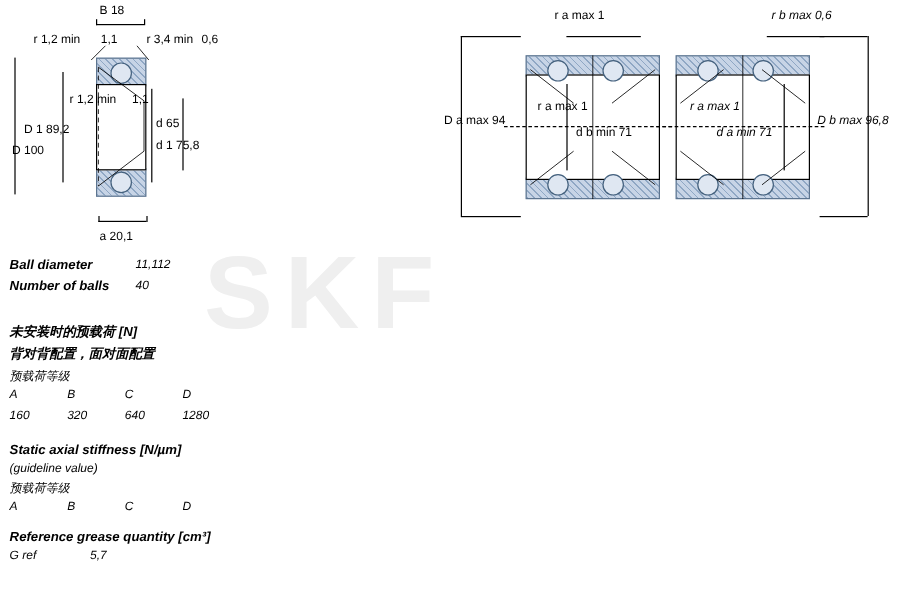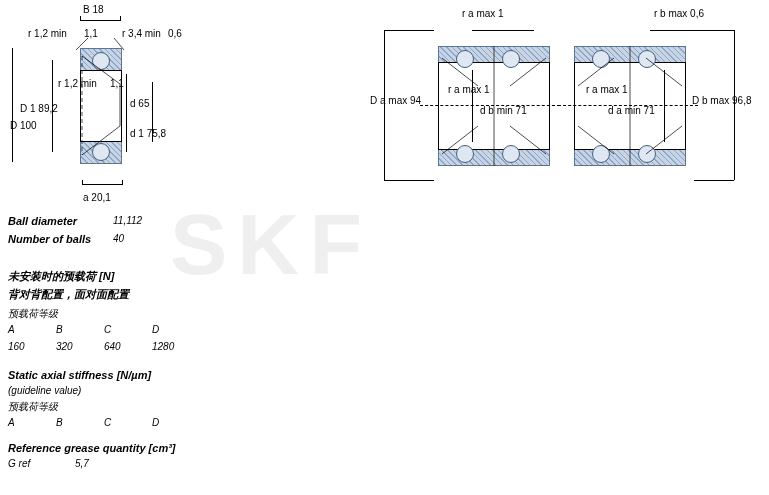--- a/index.html
+++ b/index.html
@@ -91,21 +91,21 @@
       <line x1="2" y1="0" x2="12" y2="12" stroke="#000" stroke-width="0.7"></line>
     </svg>
 
     <div class="abs lbl" style="left:58px;top:78px;">r 1,2 min</div>
     <div class="abs lbl" style="left:110px;top:78px;">1,1</div>
 
     <div class="abs lbl" style="left:20px;top:103px;">D 1   89,2</div>
 
     <div class="abs lbl" style="left:130px;top:98px;">d   65</div>
 
-    <div class="abs lbl" style="left:130px;top:128px;">d 1  75,8</div>
+    <div class="abs lbl" style="left:130px;top:116px;">d 1  75,8</div>
 
     <div class="abs lbl" style="left:10px;top:120px;">D 100</div>
 
     <div class="abs vline dimline" style="left:12px;top:48px;height:114px;"></div>
     <div class="abs vline dimline" style="left:52px;top:60px;height:92px;"></div>
     <div class="abs vline dimline" style="left:152px;top:82px;height:60px;"></div>
     <div class="abs vline dimline" style="left:126px;top:74px;height:78px;"></div>
 
     <div class="abs hline dimline" style="left:82px;top:184px;width:40px;"></div>
     <div class="tick" style="left:82px;top:180px;"></div>
@@ -137,21 +137,21 @@
     <div class="abs lbl" style="left:10px;top:95px;">D a max    94</div>
     <div class="abs lbl" style="left:120px;top:105px;">d b min   71</div>
 
     <div class="abs vline dimline" style="left:24px;top:30px;height:150px;"></div>
     <div class="abs vline dimline" style="left:112px;top:70px;height:72px;"></div>
     <div class="abs hline dimline" style="left:24px;top:30px;width:50px;"></div>
     <div class="abs hline dimline" style="left:24px;top:180px;width:50px;"></div>
     <div class="abs hline dimline" style="left:112px;top:30px;width:62px;"></div>
   </div>
 
-  <div class="abs" style="left:544px;top:0;width:209px;height:205px;">
+  <div class="abs" style="left:533px;top:0;width:209px;height:205px;font-style:italic;">
     <div class="abs hatch" style="left:30px;top:46px;width:110px;height:16px;"></div>
     <div class="abs hatch" style="left:30px;top:148px;width:110px;height:16px;"></div>
     <div class="abs plainbox" style="left:30px;top:62px;width:110px;height:86px;"></div>
     <div class="abs ball" style="left:48px;top:50px;width:16px;height:16px;"></div>
     <div class="abs ball" style="left:94px;top:50px;width:16px;height:16px;"></div>
     <div class="abs ball" style="left:48px;top:145px;width:16px;height:16px;"></div>
     <div class="abs ball" style="left:94px;top:145px;width:16px;height:16px;"></div>
     <div class="abs" style="left:14px;top:105px;width:140px;height:0;border-top:1px dashed #000;"></div>
     <svg class="abs" style="left:30px;top:46px;" width="112" height="120">
       <line x1="4" y1="40" x2="40" y2="12" stroke="#000" stroke-width="0.7"></line>

